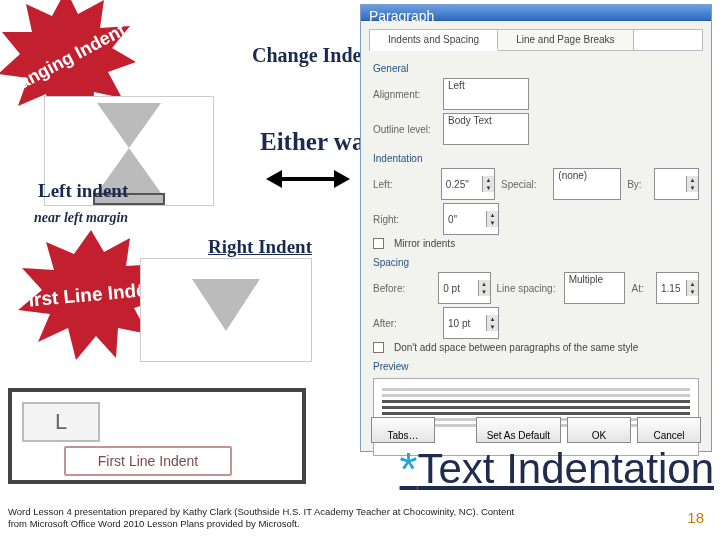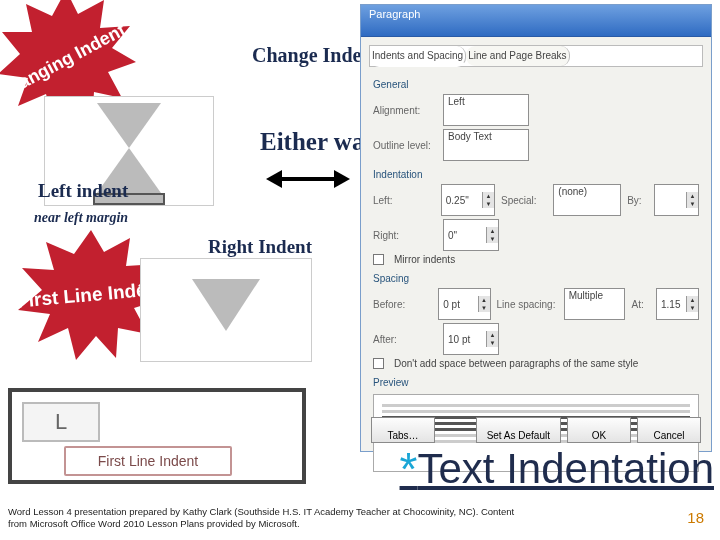--- a/index.html
+++ b/index.html
@@ -70,21 +70,21 @@
     font-family: Georgia, 'Times New Roman', serif;
     font-weight: bold;
     color: #1b2b50;
     text-align: center;
     line-height: 1.15;
   }
   .ann.change { left: 252px; top: 44px; font-size: 20px; }
   .ann.either { left: 260px; top: 128px; font-size: 25px; }
   .ann.leftind { left: 38px; top: 180px; font-size: 19px; }
   .ann.caption-near { left: 34px; top: 210px; font-size: 14px; font-style: italic; }
-  .ann.rightind { left: 208px; top: 236px; font-size: 19px; }
+  .ann.rightind { left: 208px; top: 236px; font-size: 19px; text-decoration: underline; }
 
   
   .dbl-arrow {
     position: absolute;
     left: 266px; top: 172px;
     width: 84px; height: 14px;
   }
   .dbl-arrow .shaft {
     position: absolute; left: 12px; right: 12px; top: 5px; height: 4px;
     background: #000;
@@ -101,39 +101,38 @@
   .dialog {
     position: absolute;
     left: 360px; top: 4px;
     width: 352px; height: 448px;
     background: #f2f2ee;
     border: 1px solid #7a9ecb;
     font-size: 10px;
     color: #444;
   }
   .dialog .titlebar {
-    height: 32px;
+    height: 16px;
     background: linear-gradient(#6ea0e0, #2f6bc2);
     color: #fff;
     padding: 3px 8px;
-    font-size: 11px;
+    font-size: 14px;
     border-bottom: 1px solid #295aa6;
   }
   .dialog .tabs {
     display: flex;
     border: 1px solid #bbb;
     margin: 8px 8px 0;
     background: #fff;
     font-size: 10px;
   }
   .dialog .tabs .tab {
-    padding: 4px 2px;
+    padding: 4px 18px;
     border-right: 1px solid #bbb;
     background: #f7f7f3;
-    border-radius: 9px;
   }
   .dialog .tabs .tab.active {
     background: #fff;
     border-bottom: 2px solid #fff;
     margin-bottom: -1px;
   }
   .dialog .body { padding: 4px 12px 8px; }
   .dialog .group-label { color: #28547c; font-size: 10px; margin: 8px 0 4px; }
   .dialog .row { display: flex; align-items: center; gap: 6px; margin: 3px 0; }
   .dialog .lbl { width: 64px; color: #666; }

